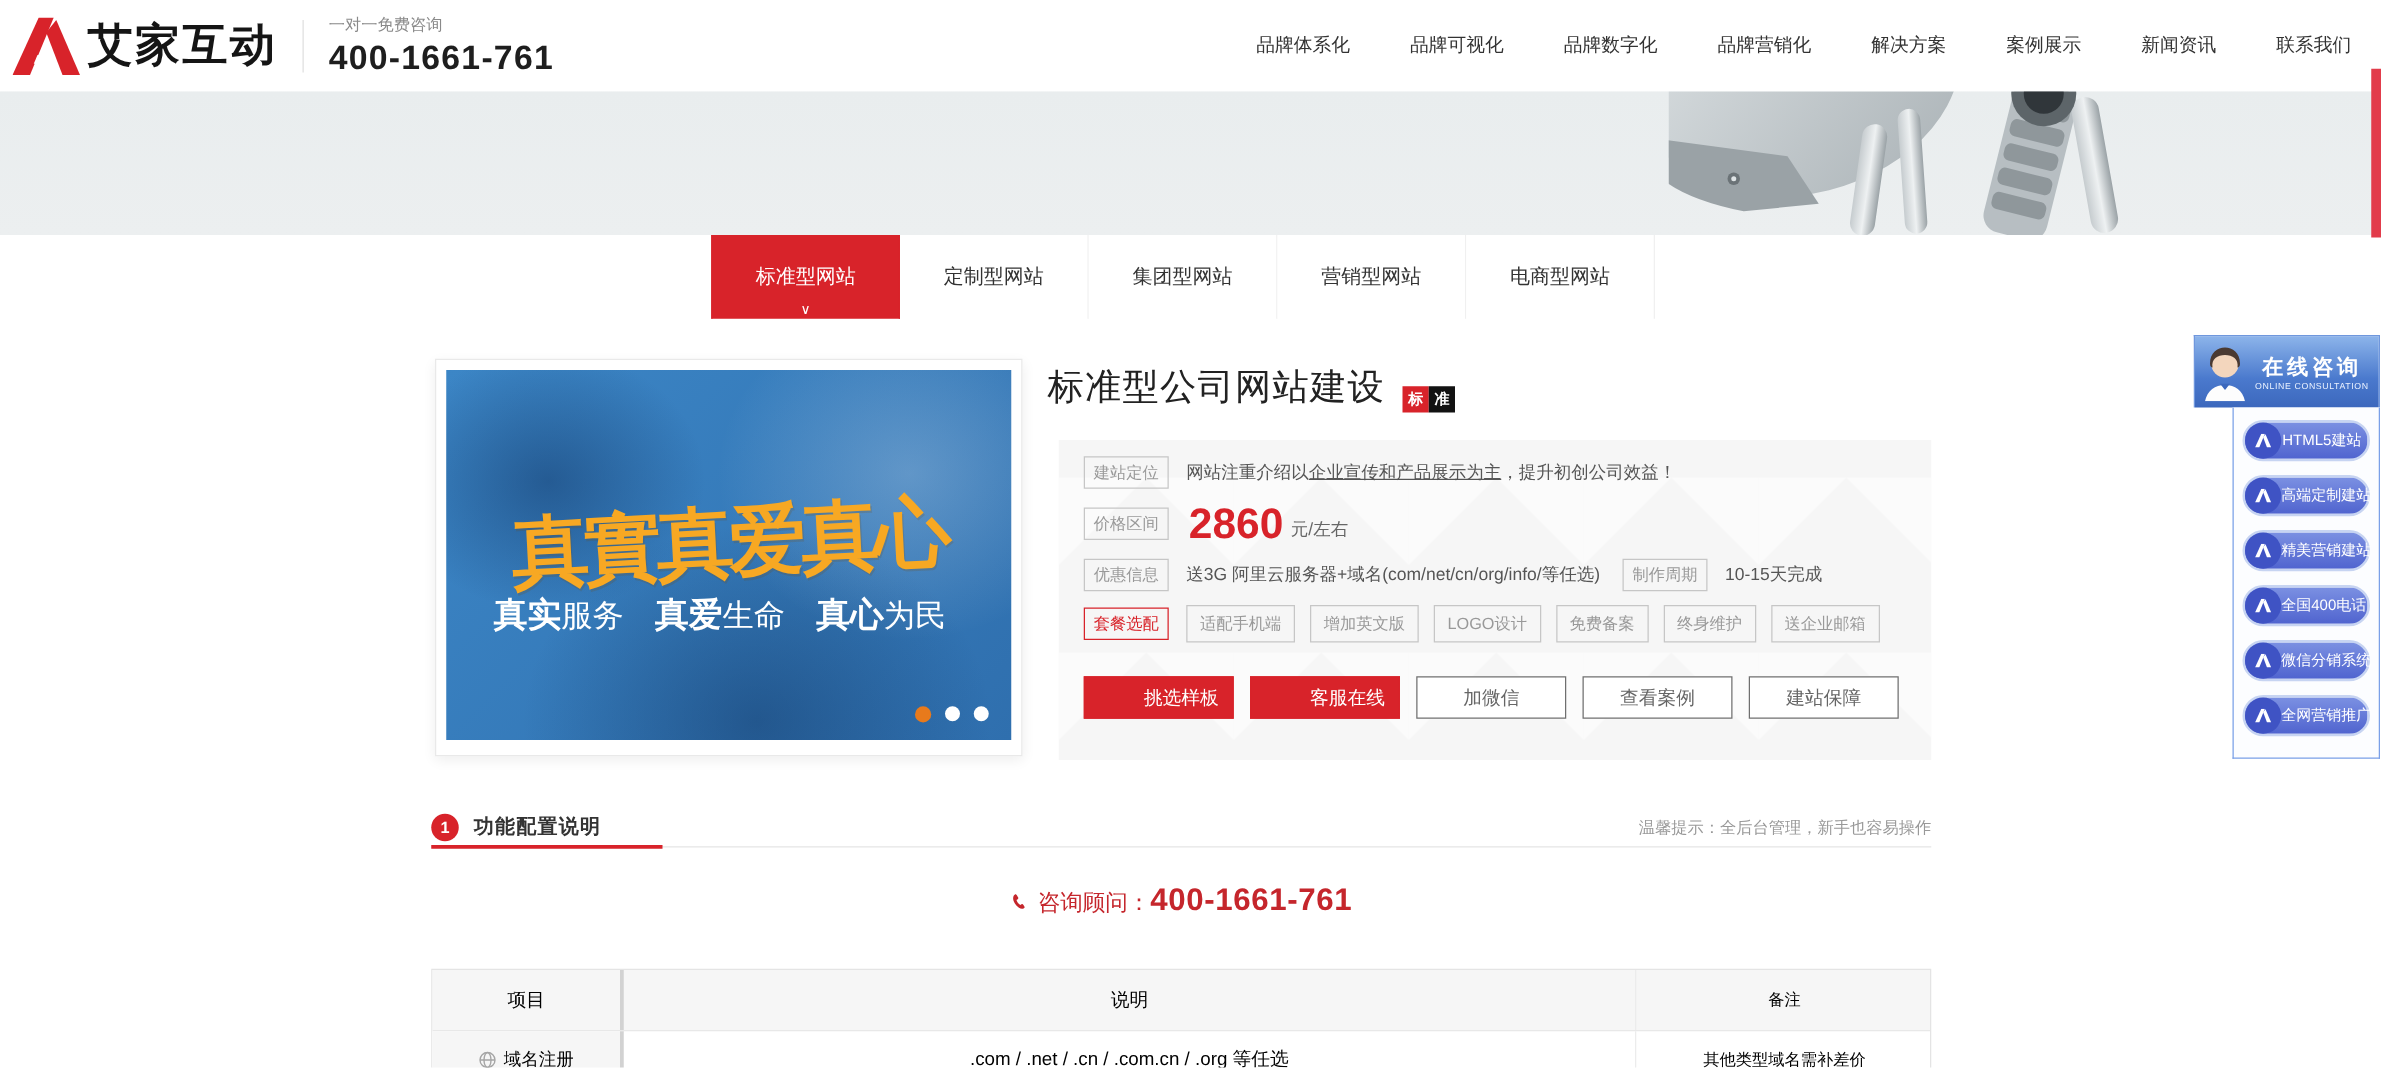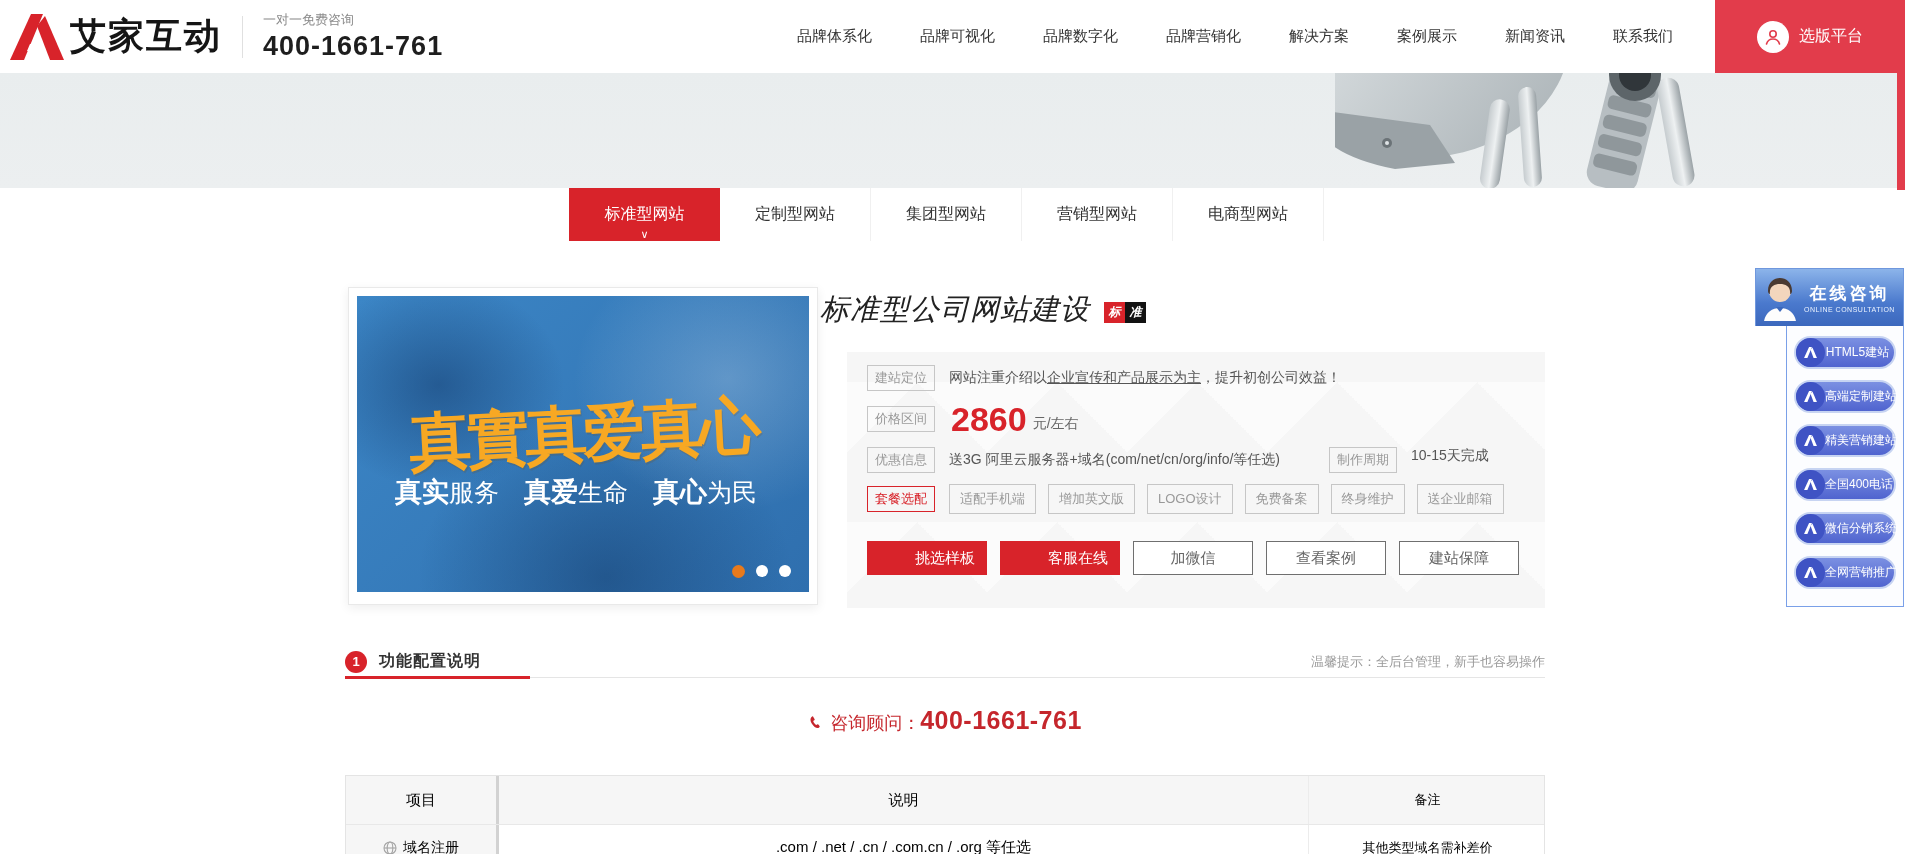--- a/index.html
+++ b/index.html
@@ -26,21 +26,21 @@
   .cta-label { color:#fff; font-size:16px; }
 
   
   .banner { position:absolute; top:73px; left:0; width:1905px; height:115px;
     background:linear-gradient(180deg,#e9edee 0%,#eceff0 100%); overflow:hidden; }
   .banner-robot { position:absolute; right:140px; top:0; }
   .right-edge-accent { position:absolute; top:55px; right:0; width:8px; height:135px; background:#e23c4b; z-index:6; }
 
   
   .tabs-row { position:absolute; top:188px; left:569px; height:57px; display:flex; background:#fff; }
-  .tab { width:151px; height:53px; display:flex; align-items:center; justify-content:center;
+  .tab { width:151px; height:67px; display:flex; align-items:center; justify-content:center;
     font-size:16px; color:#333; background:#fff; border-right:1px solid #f0f0f0; cursor:pointer; position:relative; }
   .tab:first-child { border-left:1px solid #f0f0f0; }
   .tab.active { background:#d8232a; color:#fff; border-color:#d8232a; }
   .tab.active .tab-chevron { position:absolute; bottom:1px; left:0; right:0; text-align:center;
     font-size:11px; color:#fff; line-height:11px; }
   .tab-chevron { display:none; }
   .tab.active .tab-chevron { display:block; }
 
   
   .carousel-card { position:absolute; left:348px; top:287px; width:470px; background:#fff;
@@ -57,21 +57,21 @@
     text-shadow:1px 2px 0 rgba(120,70,0,.18); }
   .slogan { position:absolute; left:0; right:14px; top:178px; text-align:center; color:#fff;
     font-size:25px; white-space:nowrap; }
   .slogan b { font-size:27px; }
   .slogan .seg { margin:0 9px; }
   .slide-dots { position:absolute; right:18px; bottom:14px; display:flex; gap:11px; }
   .dot { width:12px; height:12px; border-radius:50%; background:#fff; cursor:pointer; }
   .dot.active { background:#e87a1c; width:13px; height:13px; }
 
   
-  .product-title-row { position:absolute; left:820px; top:290px; display:flex; align-items:center;font-style:italic; }
+  .product-title-row { position:absolute; left:838px; top:290px; display:flex; align-items:flex-end; }
   .product-title { font-size:29px; color:#222; letter-spacing:1px; }
   .title-badge { display:flex; margin-left:14px; margin-top:4px; }
   .badge-sq { width:21px; height:21px; color:#fff; font-size:12px; display:flex; align-items:center;
     justify-content:center; font-weight:bold; }
   .badge-sq.red { background:#d8232a; }
   .badge-sq.black { background:#121212; }
 
   .info-panel { position:absolute; left:847px; top:352px; width:698px; height:256px;
     background-color:#f6f6f6;
     background-image:
@@ -80,21 +80,21 @@
     background-size:140px 140px; background-position:0 30px;
     padding:13px 0 0 20px; }
   .info-row { display:flex; align-items:center; margin-bottom:11px; }
   .tag-label { border:1px solid #c6c6c6; color:#999; font-size:13px; padding:3px 7px;
     white-space:nowrap; background:transparent; }
   .tag-label.red { border-color:#d8232a; color:#d8232a; }
   .row-text { font-size:14px; color:#555; margin-left:14px; }
   .row-text .ulink { text-decoration:underline; cursor:pointer; color:#555; }
   .price-num { font-size:34px; font-weight:bold; color:#d8232a; margin-left:16px; line-height:34px; }
   .price-unit { font-size:14px; color:#666; margin-left:6px; margin-top:10px; }
-  .cycle-group { margin-left:49px; display:flex; }
+  .cycle-group { margin-left:18px; display:flex; align-items:center; }
   .pkg-options { display:flex; margin-left:14px; gap:12px; }
   .pkg-opt { border:1px solid #c6c6c6; color:#999; font-size:13px; padding:5px 10px;
     background:transparent; cursor:pointer; white-space:nowrap; }
   .action-row { display:flex; gap:13px; margin-top:27px; }
   .act-btn { width:120px; height:34px; display:flex; align-items:center; justify-content:center;
     font-size:15px; cursor:pointer; }
   .act-btn.primary { background:#d8232a; color:#fff; border:1px solid #d8232a;padding-left:36px; }
   .act-btn.outline { background:#fff; color:#666; border:1px solid #6f6f6f; }
 
   
@@ -168,29 +168,20 @@
     </div>
     <div class="main-nav">
       <a class="nav-item">品牌体系化</a>
       <a class="nav-item">品牌可视化</a>
       <a class="nav-item">品牌数字化</a>
       <a class="nav-item">品牌营销化</a>
       <a class="nav-item">解决方案</a>
       <a class="nav-item">案例展示</a>
       <a class="nav-item">新闻资讯</a>
       <a class="nav-item">联系我们</a>
-    </div>
-    <div class="header-cta">
-      <span class="cta-avatar">
-        <svg width="20" height="20" viewBox="0 0 20 20">
-          <circle cx="10" cy="7" r="3.2" fill="none" stroke="#e23c4b" stroke-width="1.6"></circle>
-          <path d="M3.5 17c1-3.6 3.4-5 6.5-5s5.5 1.4 6.5 5" fill="none" stroke="#e23c4b" stroke-width="1.6" stroke-linecap="round"></path>
-        </svg>
-      </span>
-      <span class="cta-label">选版平台</span>
     </div>
   </div>
 
   <div class="banner">
     <svg class="banner-robot" width="430" height="115" viewBox="0 0 430 115">
       <defs>
         <linearGradient id="gHead" x1="0" y1="0" x2="1" y2="1">
           <stop offset="0" stop-color="#dfe4e6"></stop>
             <stop offset="1" stop-color="#aab2b6"></stop>
         </linearGradient>

